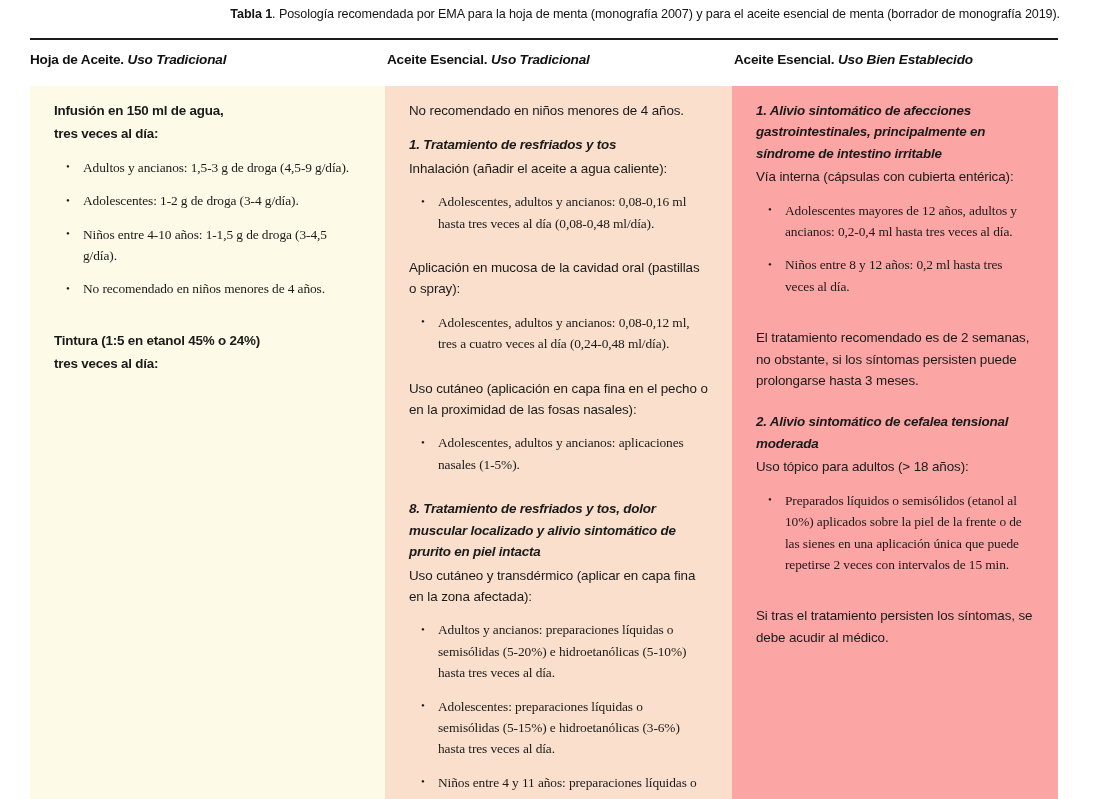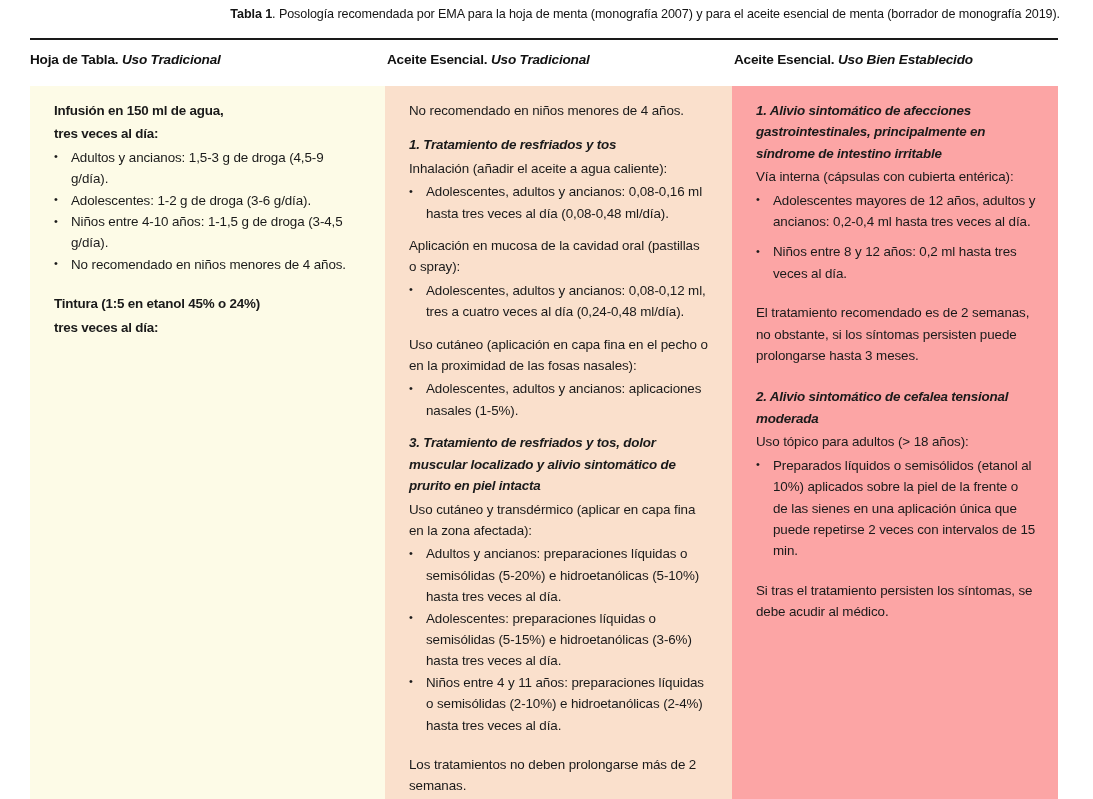--- a/index.html
+++ b/index.html
@@ -88,21 +88,22 @@
   }
 
   ul.bul {
     list-style: none;
     margin: 0;
     padding: 0;
   }
   ul.bul > li {
     position: relative;
     padding-left: 19px;
-    margin: 0;
+    margin: 12px;
+    font-family: Liberation Serif, serif;
   }
   ul.bul > li::before {
     content: "\2022";
     position: absolute;
     left: 2px;
     top: -0.5px;
     font-size: 11px;
   }
   ul.bul > li.sp { margin-top: 9px; }
 </style>
@@ -111,40 +112,40 @@
 
 <div class="caption">
   <span class="lead">Tabla 1</span><span>. Posología recomendada por EMA para la hoja de menta (monografía 2007) y para el aceite esencial de menta (borrador de monografía 2019).</span>
 </div>
 
 <div class="rule"></div>
 
 <div class="table">
 
   <div class="colhead c1">
-    <span>Hoja de Tabla.</span>
+    <span>Hoja de Aceite.</span>
     <span class="it">Uso Tradicional</span>
   </div>
   <div class="colhead c2">
     <span>Aceite Esencial.</span>
     <span class="it">Uso Tradicional</span>
   </div>
   <div class="colhead c3">
     <span>Aceite Esencial.</span>
     <span class="it">Uso Bien Establecido</span>
   </div>
 
   <div class="cell c1">
 
     <p class="txt bold">Infusión en 150 ml de agua,</p>
     <p class="txt bold">tres veces al día:</p>
 
     <ul class="bul">
       <li>Adultos y ancianos: 1,5-3  g de droga (4,5-9 g/día).</li>
-      <li>Adolescentes: 1-2 g de droga (3-6 g/día).</li>
+      <li>Adolescentes: 1-2 g de droga (3-4 g/día).</li>
       <li>Niños entre 4-10 años: 1-1,5 g de droga (3-4,5 g/día).</li>
       <li>No recomendado en niños menores de 4 años.</li>
     </ul>
 
     <div class="gap"></div>
 
     <p class="txt bold">Tintura (1:5 en etanol 45% o 24%)</p>
     <p class="txt bold">tres veces al día:</p>
 
   </div>
@@ -170,21 +171,21 @@
 
     <div class="gap-sm"></div>
 
     <p class="txt">Uso cutáneo (aplicación en capa fina en el pecho o en la proximidad de las fosas nasales):</p>
     <ul class="bul">
       <li>Adolescentes, adultos y ancianos: aplicaciones nasales (1-5%).</li>
     </ul>
 
     <div class="gap-sm"></div>
 
-    <p class="txt bi">3. Tratamiento de resfriados y tos, dolor muscular localizado y alivio sintomático de prurito en piel intacta</p>
+    <p class="txt bi">8. Tratamiento de resfriados y tos, dolor muscular localizado y alivio sintomático de prurito en piel intacta</p>
     <p class="txt">Uso cutáneo y transdérmico (aplicar en capa fina en la zona afectada):</p>
     <ul class="bul">
       <li>Adultos y ancianos: preparaciones líquidas o semisólidas (5-20%) e hidroetanólicas (5-10%) hasta tres veces al día.</li>
       <li>Adolescentes: preparaciones líquidas o semisólidas (5-15%) e hidroetanólicas (3-6%) hasta tres veces al día.</li>
       <li>Niños entre 4 y 11 años: preparaciones líquidas o semisólidas (2-10%) e hidroetanólicas (2-4%) hasta tres veces al día.</li>
     </ul>
 
     <div class="gap"></div>
 
     <p class="txt">Los tratamientos no deben prolongarse más de 2 semanas.</p>

